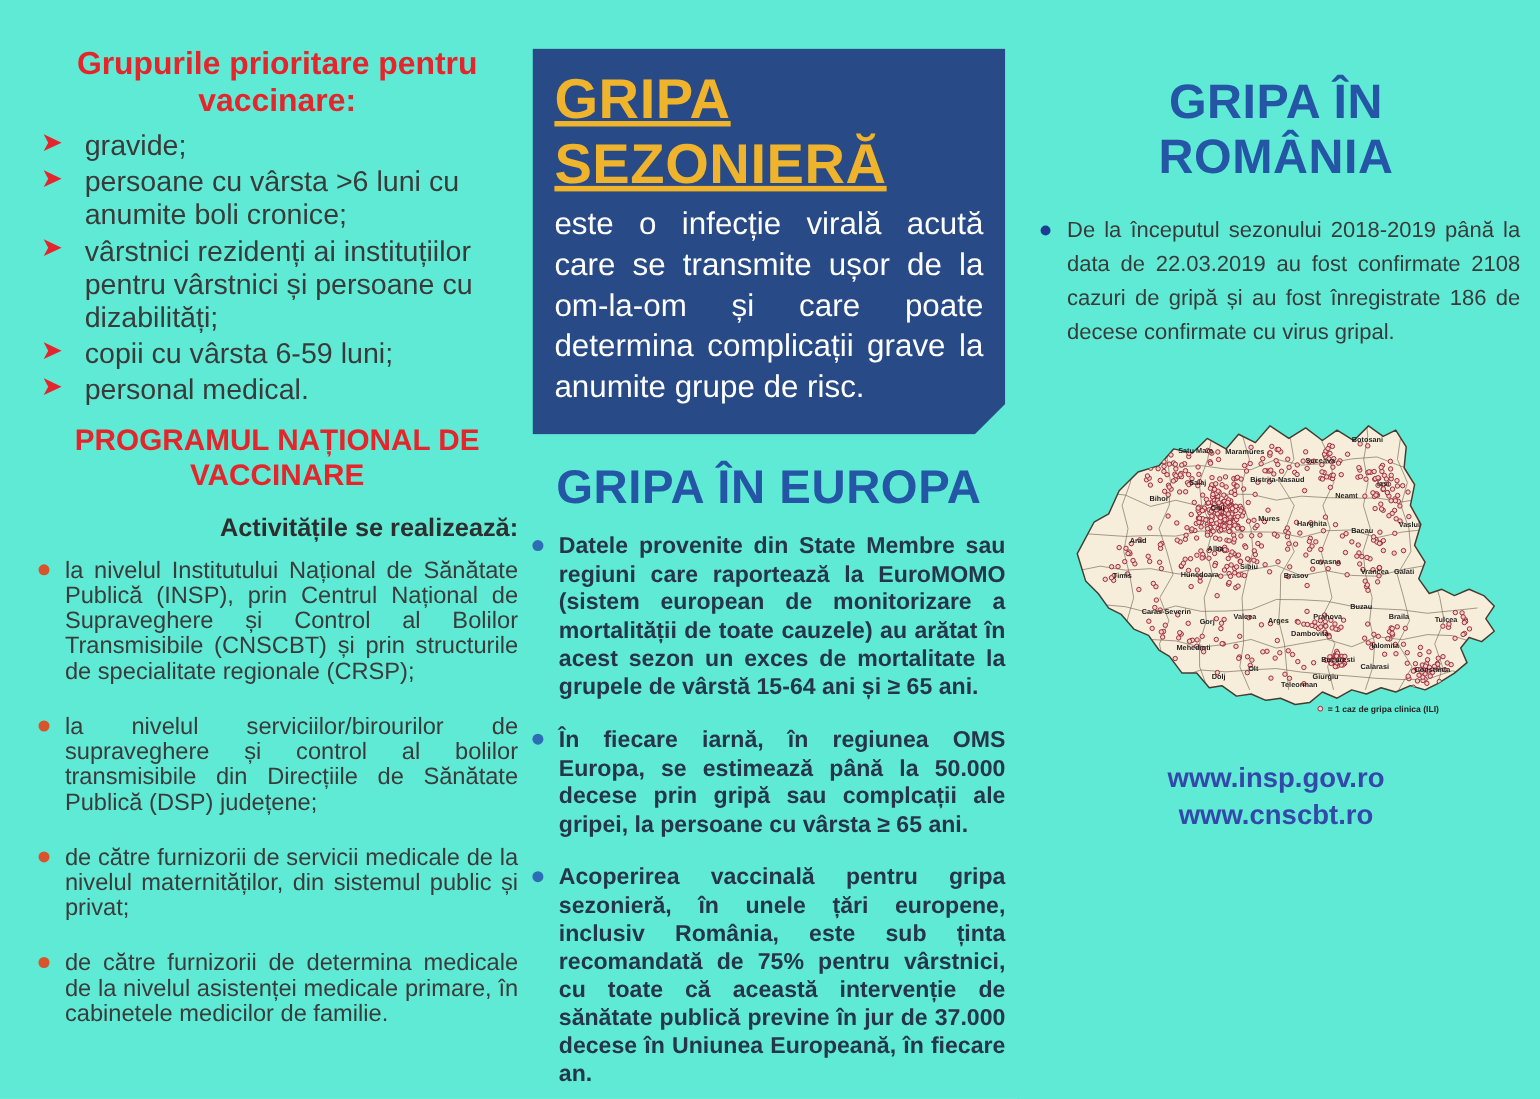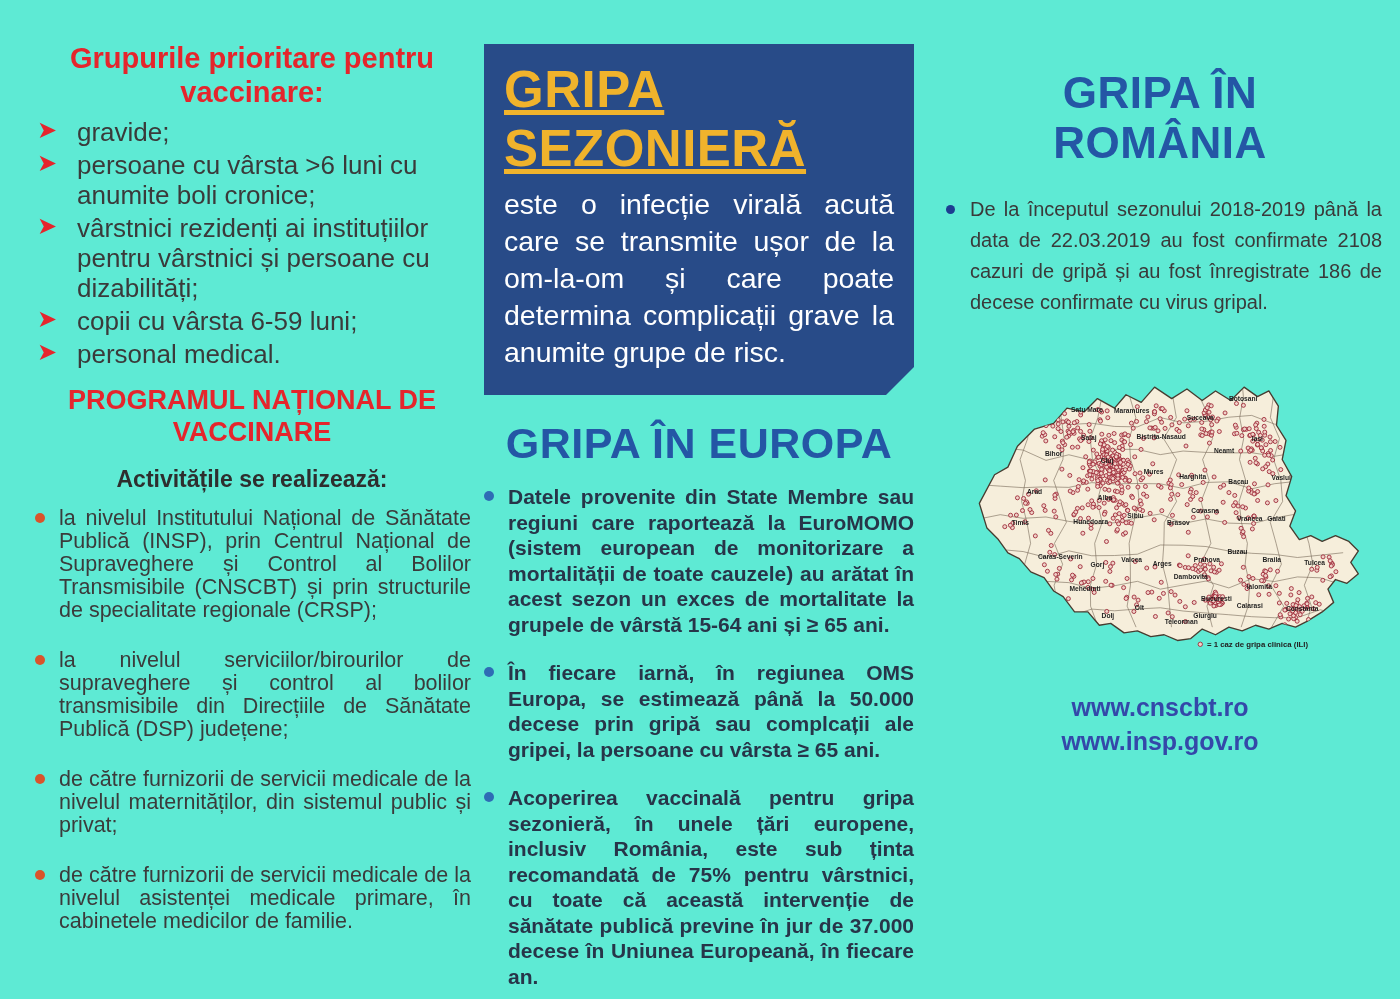--- a/index.html
+++ b/index.html
@@ -6,21 +6,21 @@
   body{font-family:"Liberation Sans","DejaVu Sans",sans-serif;}
   .page{position:relative;width:1400px;height:999px;background:#5eead4;overflow:hidden;}
 
   
   .col-left{position:absolute;left:33px;top:42px;width:438px;}
   .red-heading{color:#e5252c;font-weight:bold;font-size:29px;line-height:1.16;text-align:center;margin:0;}
   .arrow-list{list-style:none;margin:8px 0 0 0;padding:0;font-size:26px;line-height:30px;color:#3a3a3a;}
   .arrow-list li{position:relative;padding-left:44px;margin:0 0 3px 0;}
   .arrow-list .arr{position:absolute;left:4px;top:-2px;color:#e5252c;font-size:24px;}
   .program-heading{margin-top:16px;font-size:27px;}
-  .activities-heading{margin:18px 0 0 0;color:#2e2e2e;font-weight:bold;font-size:23px;text-align:center;}
+  .activities-heading{margin:18px 0 0 0;color:#2e2e2e;font-weight:bold;font-size:23px;text-align:right;}
   .dot-list{list-style:none;margin:14px 0 0 0;padding:0;font-size:21.5px;line-height:23px;color:#3b3b3b;text-align:justify;}
   .dot-list li{position:relative;padding-left:26px;margin:0 0 27px 0;}
   .dot-list .dot{position:absolute;left:2px;top:6px;width:10px;height:10px;border-radius:50%;background:#d9542b;}
 
   
   .col-mid{position:absolute;left:484px;top:44px;width:430px;}
   .blue-box{background:#284b88;color:#ffffff;padding:10px 20px 24px 20px;
             clip-path:polygon(0 0,100% 0,100% calc(100% - 28px),calc(100% - 28px) 100%,0 100%);}
   .blue-box-title{color:#f0b32c;font-weight:bold;font-size:51px;text-align:left;margin:6px 0 8px 0;letter-spacing:0.5px;text-decoration:underline;}
   .blue-box-text{font-size:28.5px;line-height:37px;text-align:justify;margin:0;}
@@ -53,21 +53,21 @@
       <li><span class="arr">➤</span><span>vârstnici rezidenți ai instituțiilor pentru vârstnici și persoane cu dizabilități;</span></li>
       <li><span class="arr">➤</span><span>copii cu vârsta 6-59 luni;</span></li>
       <li><span class="arr">➤</span><span>personal medical.</span></li>
     </ul>
     <p class="red-heading program-heading">PROGRAMUL NAȚIONAL DE VACCINARE</p>
     <p class="activities-heading">Activitățile se realizează:</p>
     <ul class="dot-list">
       <li><span class="dot"></span><span>la nivelul Institutului Național de Sănătate Publică (INSP), prin Centrul Național de Supraveghere și Control al Bolilor Transmisibile (CNSCBT) și prin structurile de specialitate regionale (CRSP);</span></li>
       <li><span class="dot"></span><span>la nivelul serviciilor/birourilor de supraveghere și control al bolilor transmisibile din Direcțiile de Sănătate Publică (DSP) județene;</span></li>
       <li><span class="dot"></span><span>de către furnizorii de servicii medicale de la nivelul maternităților, din sistemul public și privat;</span></li>
-      <li><span class="dot"></span><span>de către furnizorii de servicii medicale de la nivelul asistenței medicale primare, în cabinetele medicilor de familie.</span></li>
+      <li><span class="dot"></span><span>de către furnizorii de determina medicale de la nivelul asistenței medicale primare, în cabinetele medicilor de familie.</span></li>
     </ul>
   </div>
 
   <div class="col-mid">
     <div class="blue-box">
       <p class="blue-box-title">GRIPA SEZONIERĂ</p>
       <p class="blue-box-text">este o infecție virală acută care se transmite ușor de la om-la-om și care poate determina complicații grave la anumite grupe de risc.</p>
     </div>
     <p class="blue-heading">GRIPA ÎN EUROPA</p>
     <ul class="mid-list">
@@ -924,18 +924,18 @@
             <text x="226" y="285">Teleorman</text>
             <text x="251" y="278">Giurgiu</text>
           </g>
           <g>
             <circle cx="246" cy="306" r="2.3" fill="#f0d2c8" stroke="#9b2433" stroke-width="0.9"></circle>
             <text x="253" y="309" font-size="8.2" font-weight="bold" fill="#222">= 1 caz de gripa clinica (ILI)</text>
           </g>
         </svg>
     </div>
     <div class="links">
+      <a>www.insp.gov.ro</a>
       <a>www.cnscbt.ro</a>
-      <a>www.insp.gov.ro</a>
     </div>
   </div>
 
 </div>
 
 </body></html>

